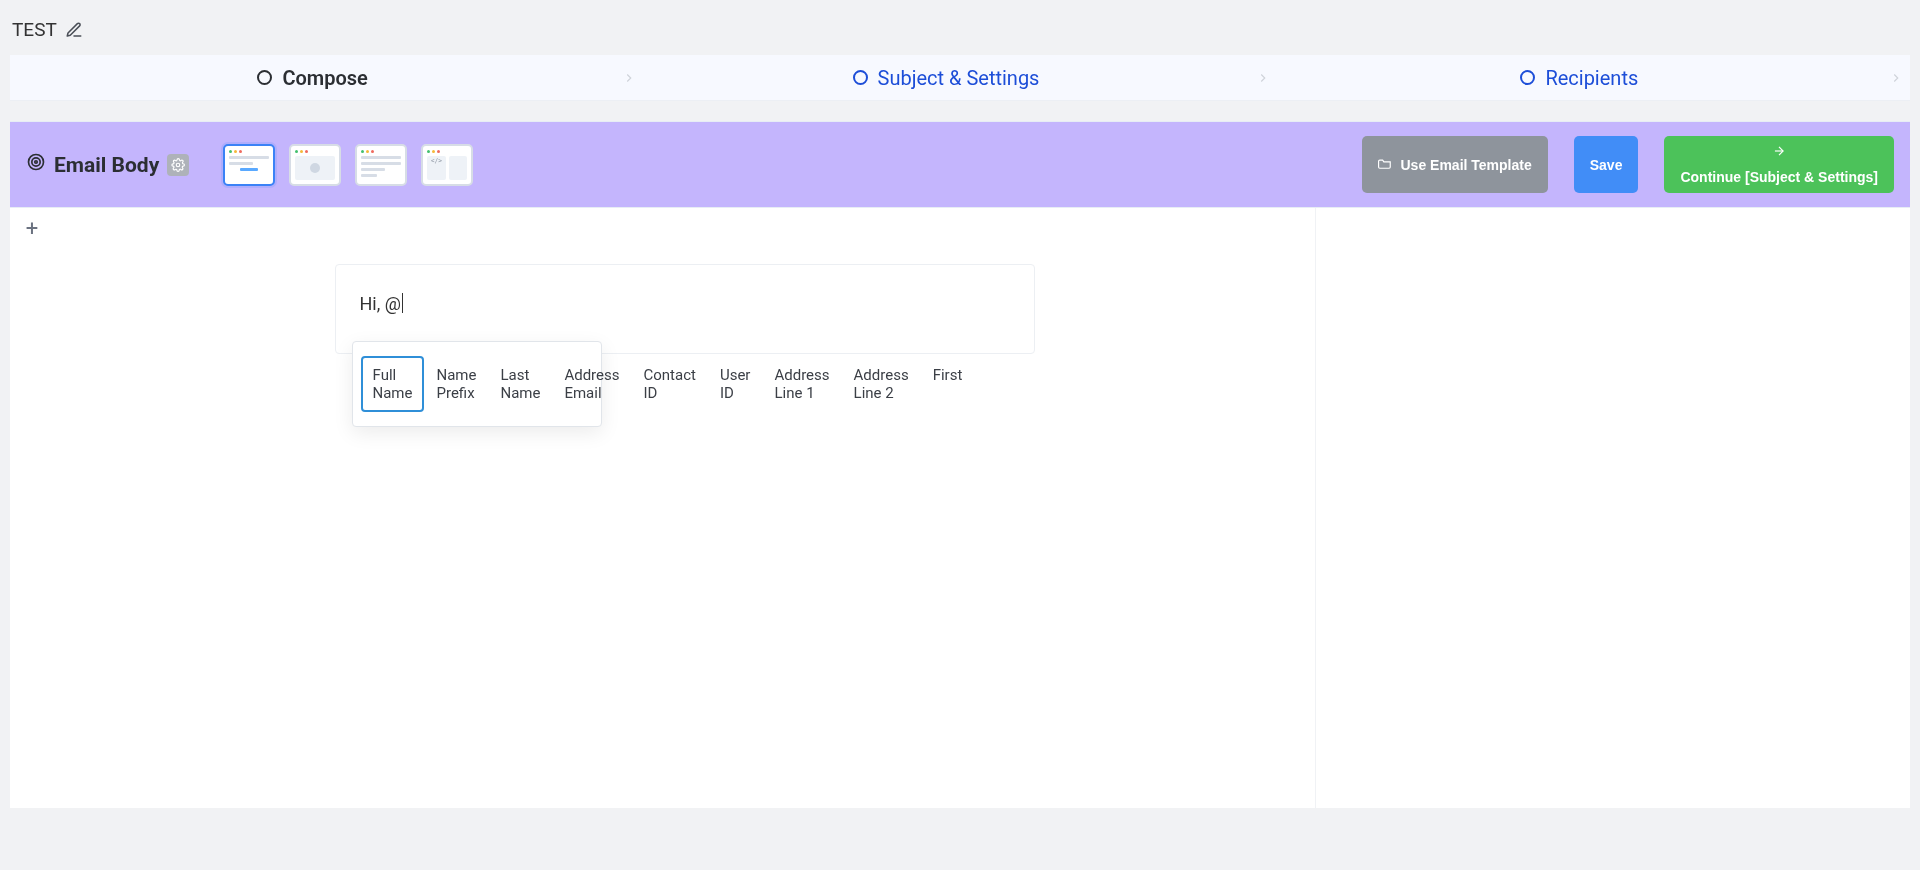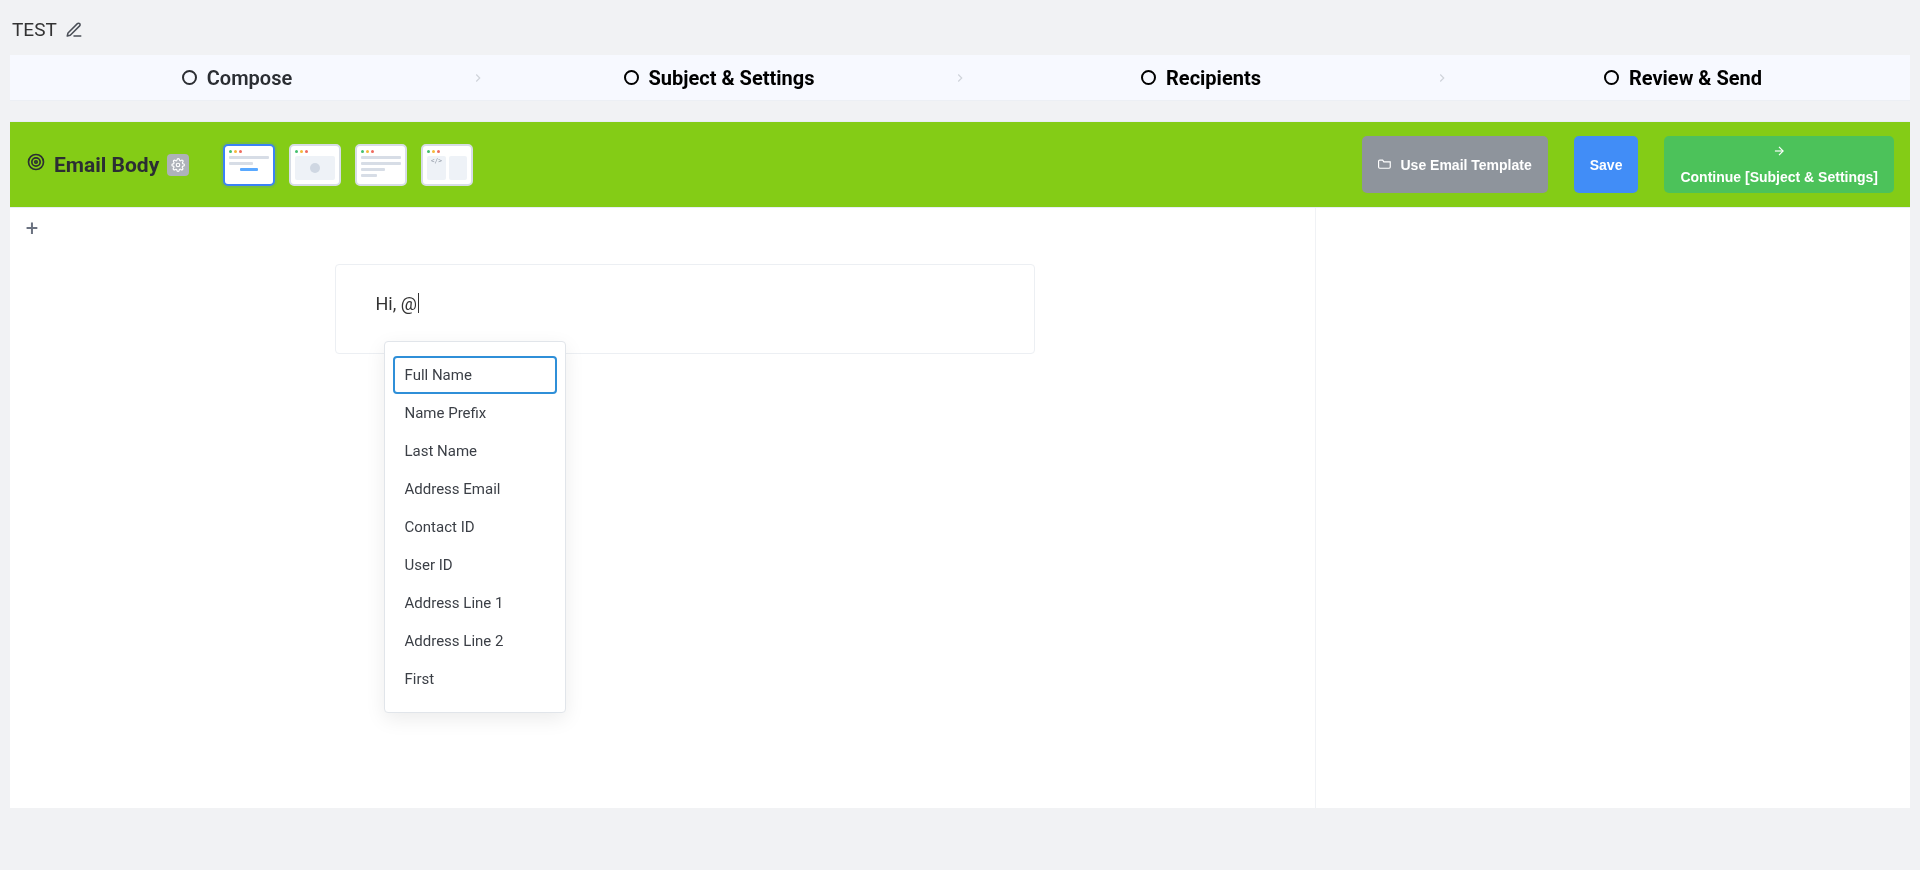--- a/index.html
+++ b/index.html
@@ -44,35 +44,35 @@
     gap: 10px;
     font-size: 20px;
     font-weight: 600;
   }
   .step .circle {
     width: 15px; height: 15px;
     border-radius: 50%;
     border: 2px solid currentColor;
   }
   .step.active { color: #2b2e33; }
-  .step.inactive { color: #000000; font-weight: 700; }
+  .step.inactive { color: #1d4ed8; font-weight: 400; }
   .chev {
     width: 28px; display: flex; align-items: center; justify-content: center;
     color: #cfd3da;
   }
   .chev svg { display:block; }
 
   
   .strip { height: 20px; background: #f1f2f4; }
 
   
   .toolbar {
     display: flex;
     align-items: center;
-    background: #84cc16;
+    background: #c4b5fd;
     border-top: 1px solid #e7edf5;
     border-bottom: 1px solid #e7edf5;
     padding: 14px 16px;
     gap: 12px;
   }
   .toolbar-left {
     display: flex; align-items: center; gap: 10px;
   }
   .section-title {
     font-size: 21px; font-weight: 700; color: #2b2e33;
@@ -141,37 +141,37 @@
     width: 700px;
     border: 1px solid #eceff3;
     border-radius: 4px;
     padding: 28px 24px;
     font-size: 18px;
     color: #333;
     background:#fff;
     height: 90px;
     position: relative;
   }
-  .compose-text { white-space: pre; margin-left: 16px; }
+  .compose-text { white-space: pre; }
   .caret {
     display:inline-block; width:1px; height:20px; background:#333;
     vertical-align: -3px; margin-left:1px;
   }
 
   
   .dropdown {
     position: absolute;
     top: 76px; left: 16px;
-    width: 182px;
+    width: 250px;
     background: #fff;
     border: 1px solid #e1e5ea;
     border-radius: 4px;
     box-shadow: 0 6px 20px rgba(0,0,0,.08);
     padding: 14px 8px;
-    display: flex; flex-direction: column; gap: 0; margin-left: 32px;
+    display: flex; flex-direction: row; gap: 0;
   }
   .dd-item {
     padding: 10px 12px;
     font-size: 15px;
     color: #3b3f46;
     border-radius: 4px;
     cursor: pointer;
   }
   .dd-item.selected {
     border: 2px solid #2f8fd8;
@@ -213,24 +213,20 @@
         </svg>
     </div>
     <div class="step inactive">
       <span class="circle"></span>
       <span>Recipients</span>
     </div>
     <div class="chev">
       <svg width="14" height="22" viewBox="0 0 24 24" fill="none" stroke="currentColor" stroke-width="2">
           <polyline points="9 18 15 12 9 6"></polyline>
         </svg>
-    </div>
-    <div class="step inactive">
-      <span class="circle"></span>
-      <span>Review &amp; Send</span>
     </div>
   </div>
 
   <div class="strip"></div>
 
   <div class="toolbar">
     <div class="toolbar-left">
       <div class="section-title">
         <span>
           <svg width="20" height="20" viewBox="0 0 24 24" fill="none" stroke="#2b2e33" stroke-width="2">

